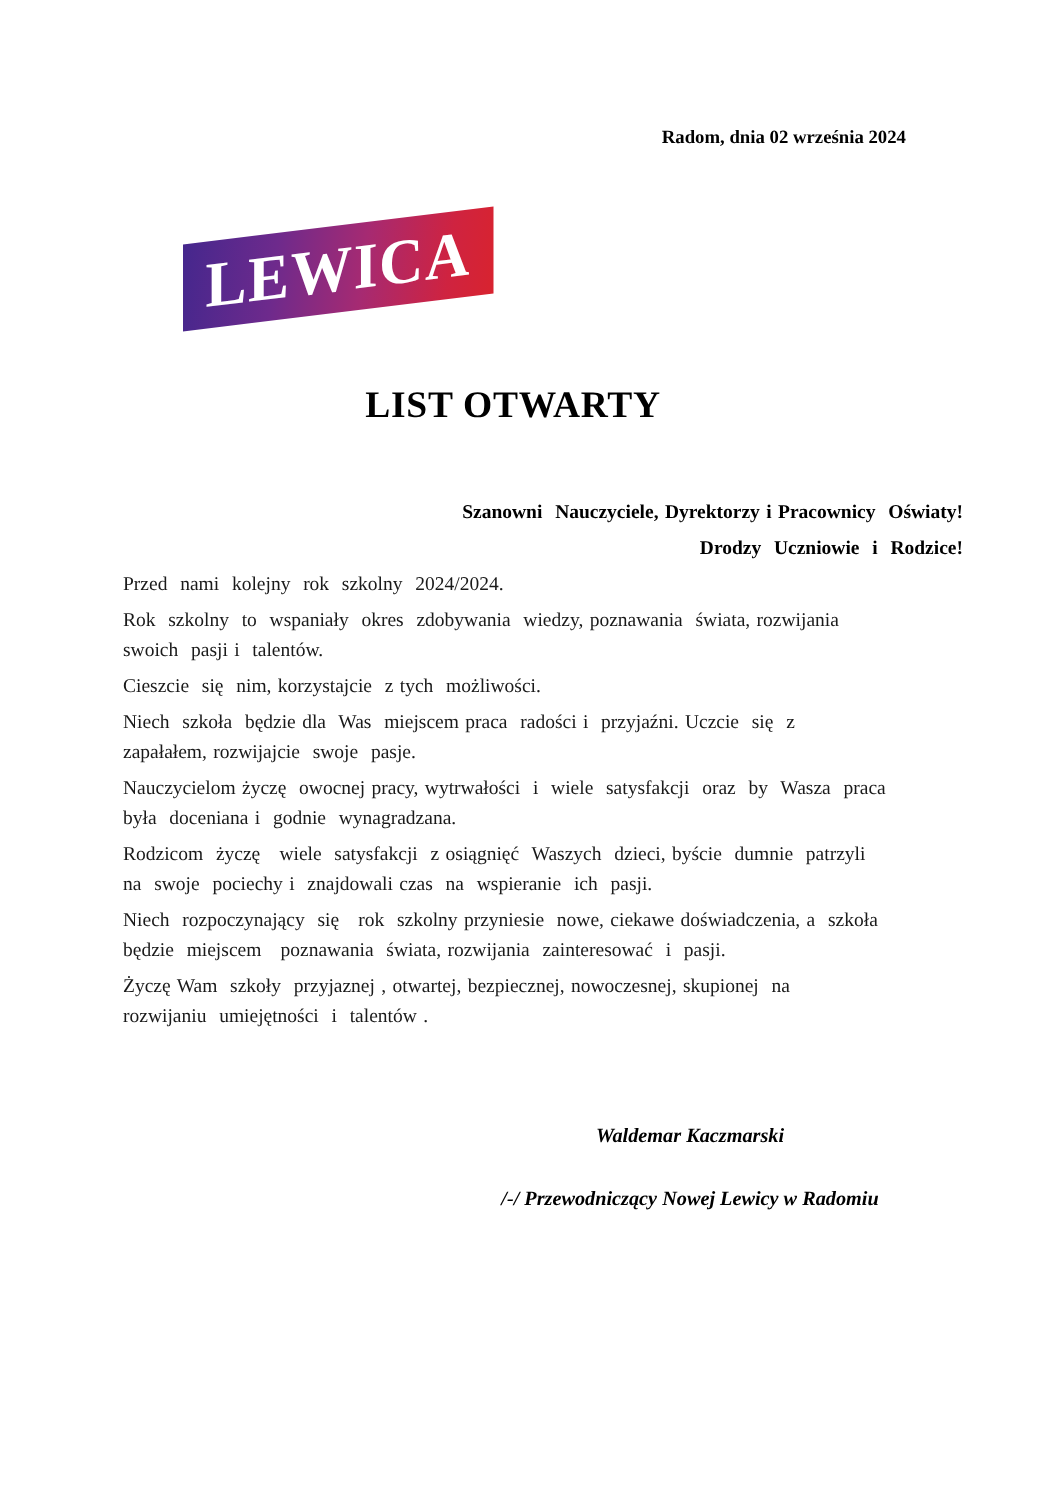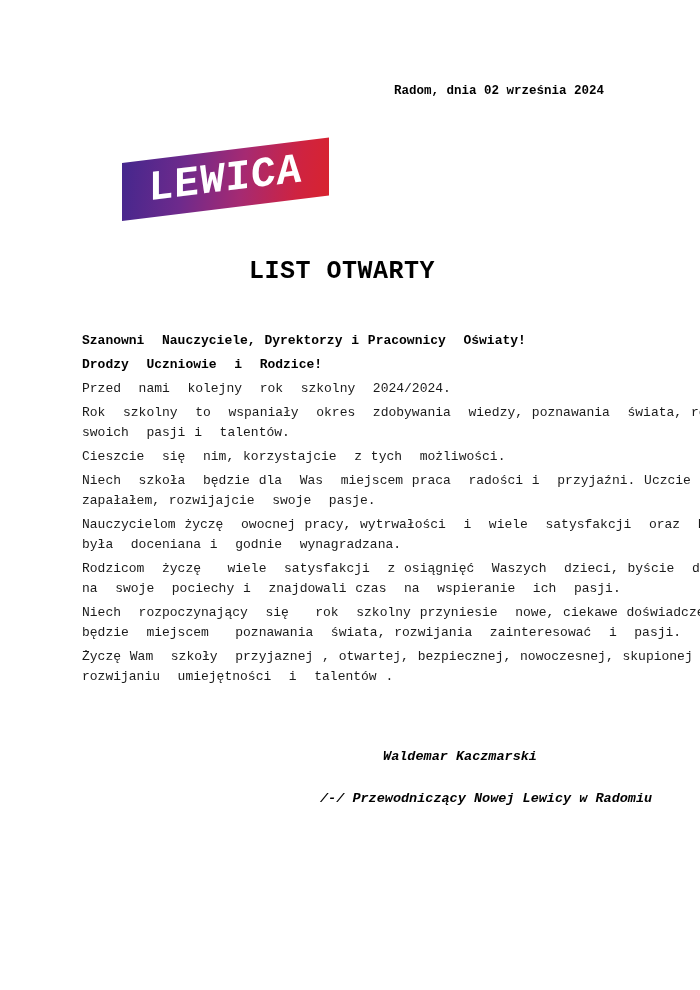--- a/index.html
+++ b/index.html
@@ -5,21 +5,21 @@
   html, body {
     margin: 0;
     padding: 0;
     background: #ffffff;
   }
   .page {
     position: relative;
     width: 700px;
     height: 990px;
     background: #ffffff;
-    font-family: Liberation Mono, monospace;
+    font-family: Liberation Serif, serif;
     color: #111111;
     overflow: hidden;
   }
   .date-line {
     position: absolute;
     top: 84px;
     right: 96px;
     font-size: 12.5px;
     font-weight: bold;
     color: #000000;
@@ -68,20 +68,21 @@
     margin: 0 0 4px 0;
     font-size: 13px;
     line-height: 20px;
     color: #1a1a1a;
     white-space: pre;
     word-spacing: 1px;
   }
   .body-text p.bold {
     font-weight: bold;
     color: #000000;
+    text-align: right;
   }
   .signature-block {
     position: absolute;
     left: 320px;
     top: 747px;
     width: 280px;
     text-align: center;
   }
   .signature-block .sig-name,
   .signature-block .sig-role {

